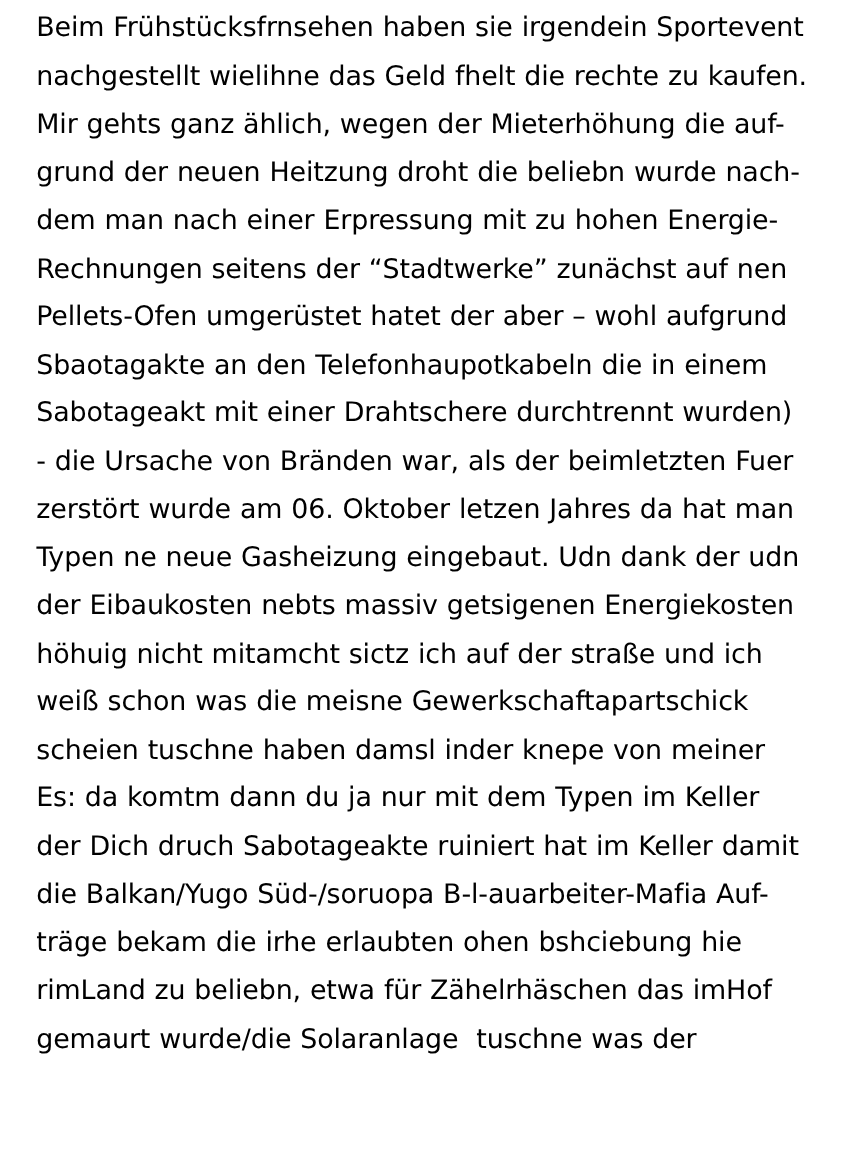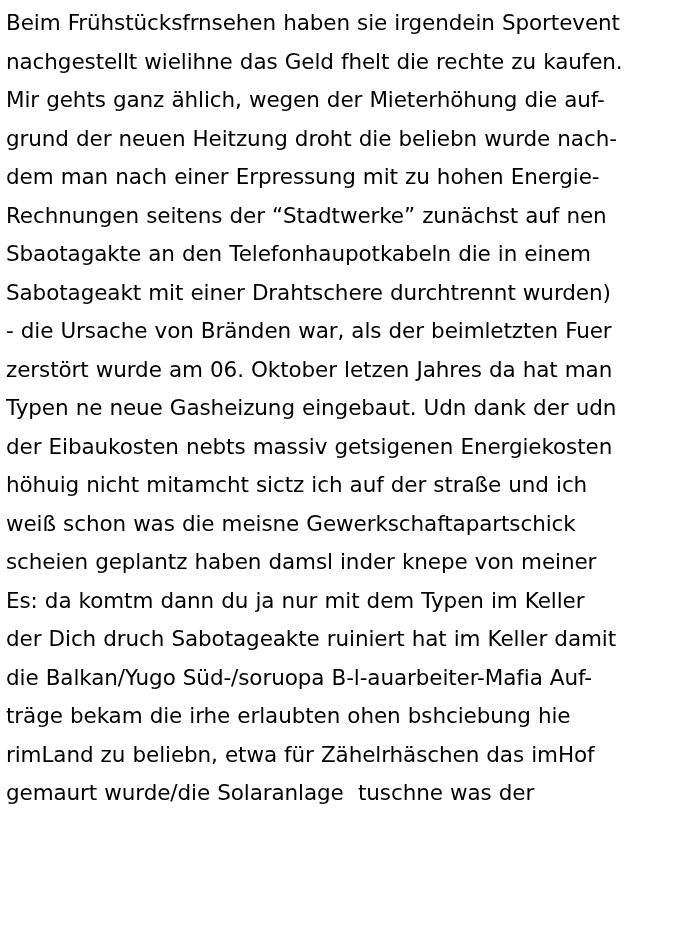--- a/index.html
+++ b/index.html
@@ -25,42 +25,44 @@
     font-size: 21.5px;
     line-height: 38.5px;
     letter-spacing: -0.1px;
     word-spacing: 0.4px;
     text-align: left;
   }
   .doc-line {
     white-space: pre;
     overflow: hidden;
     height: 38.5px;
+    margin-left: 23px;
   }
 </style>
 </head>
 <body>
 
 <div class="page">
   <div class="doc-body">
     <div class="doc-line">Beim Frühstücksfrnsehen haben sie irgendein Sportevent</div>
     <div class="doc-line">nachgestellt wielihne das Geld fhelt die rechte zu kaufen.</div>
     <div class="doc-line">Mir gehts ganz ählich, wegen der Mieterhöhung die auf-</div>
     <div class="doc-line">grund der neuen Heitzung droht die beliebn wurde nach-</div>
     <div class="doc-line">dem man nach einer Erpressung mit zu hohen Energie-</div>
     <div class="doc-line">Rechnungen seitens der “Stadtwerke” zunächst auf nen</div>
+    <div class="doc-line">Pellets-Ofen umgerüstet hatet der aber – wohl aufgrund</div>
     <div class="doc-line">Sbaotagakte an den Telefonhaupotkabeln die in einem</div>
     <div class="doc-line">Sabotageakt mit einer Drahtschere durchtrennt wurden)</div>
     <div class="doc-line">- die Ursache von Bränden war, als der beimletzten Fuer</div>
     <div class="doc-line">zerstört wurde am 06. Oktober letzen Jahres da hat man</div>
     <div class="doc-line">Typen ne neue Gasheizung eingebaut. Udn dank der udn</div>
     <div class="doc-line">der Eibaukosten nebts massiv getsigenen Energiekosten</div>
     <div class="doc-line">höhuig nicht mitamcht sictz ich auf der straße und ich</div>
     <div class="doc-line">weiß schon was die meisne Gewerkschaftapartschick</div>
-    <div class="doc-line">scheien geplantz haben damsl inder knepe von meiner</div>
+    <div class="doc-line">scheien tuschne haben damsl inder knepe von meiner</div>
     <div class="doc-line">Es: da komtm dann du ja nur mit dem Typen im Keller</div>
     <div class="doc-line">der Dich druch Sabotageakte ruiniert hat im Keller damit</div>
     <div class="doc-line">die Balkan/Yugo Süd-/soruopa B-l-auarbeiter-Mafia Auf-</div>
     <div class="doc-line">träge bekam die irhe erlaubten ohen bshciebung hie</div>
     <div class="doc-line">rimLand zu beliebn, etwa für Zähelrhäschen das imHof</div>
     <div class="doc-line">gemaurt wurde/die Solaranlage  tuschne was der</div>
 
   </div>
 </div>
 

